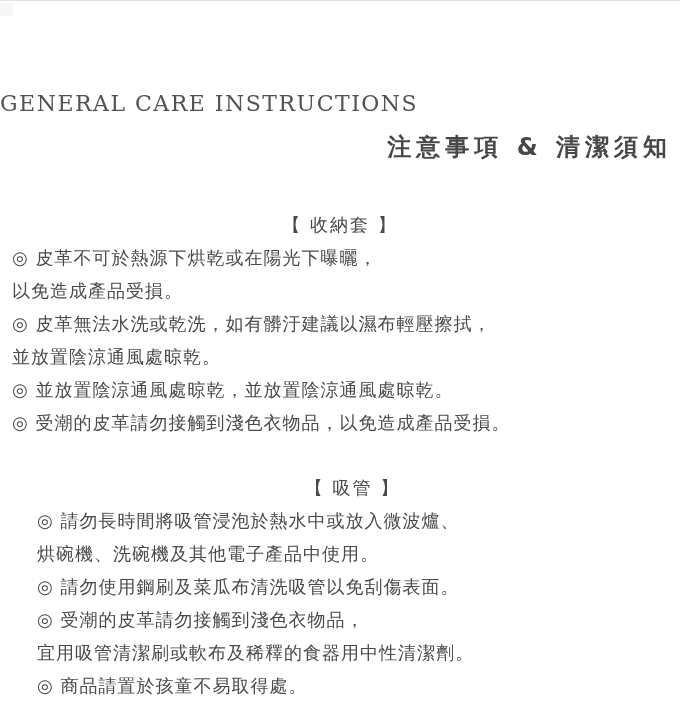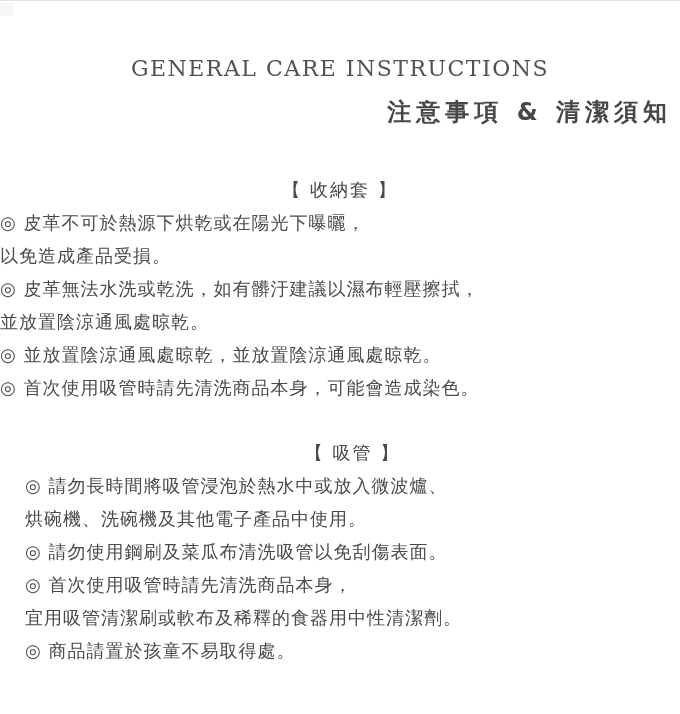--- a/index.html
+++ b/index.html
@@ -21,40 +21,40 @@
     overflow: hidden;
     font-family: "DejaVu Sans", "Liberation Sans", sans-serif;
   }
   .corner-artifact {
     position: absolute;
     left: 0; top: 2px;
     width: 13px; height: 13px;
     background: #f6f6f6;
   }
   .title-en {
-    margin: 8px;
-    padding-top: 47px;
-    text-align: center;
+    margin: 0;
+    padding-top: 90px;
+    text-align: left;
     font-family: "DejaVu Serif", "Liberation Serif", serif;
     font-weight: 400;
     font-size: 22px;
     line-height: 26px;
     letter-spacing: 1.5px;
     color: var(--title-en-color);
   }
   .title-zh {
     margin: 15px 8px 0 0;
     text-align: right;
     font-weight: 700;
     font-size: 24px;
     line-height: 30px;
     letter-spacing: 5px;
     color: var(--title-zh-color);
   }
-  .care-section { margin: 0; }
+  .care-section { margin: 12px; }
   .care-section.first { margin-top: 46px; }
   .care-section.second { margin-top: 32px; padding-left: 25px; }
   .section-heading {
     text-align: center;
     font-size: 18px;
     line-height: 33px;
     letter-spacing: 2px;
     font-weight: 500;
     color: var(--body-color);
   }
@@ -78,25 +78,25 @@
 
   <h2 class="title-zh">注意事項 &amp; 清潔須知</h2>
 
   <section class="care-section first">
     <div class="section-heading">【 收納套 】</div>
     <p class="care-line">◎ 皮革不可於熱源下烘乾或在陽光下曝曬，</p>
     <p class="care-line">以免造成產品受損。</p>
     <p class="care-line">◎ 皮革無法水洗或乾洗，如有髒汙建議以濕布輕壓擦拭，</p>
     <p class="care-line">並放置陰涼通風處晾乾。</p>
     <p class="care-line">◎ 並放置陰涼通風處晾乾，並放置陰涼通風處晾乾。</p>
-    <p class="care-line">◎ 首次使用吸管時請先清洗商品本身，可能會造成染色。</p>
+    <p class="care-line">◎ 受潮的皮革請勿接觸到淺色衣物品，以免造成產品受損。</p>
   </section>
 
   <section class="care-section second">
     <div class="section-heading">【 吸管 】</div>
     <p class="care-line">◎ 請勿長時間將吸管浸泡於熱水中或放入微波爐、</p>
     <p class="care-line">烘碗機、洗碗機及其他電子產品中使用。</p>
     <p class="care-line">◎ 請勿使用鋼刷及菜瓜布清洗吸管以免刮傷表面。</p>
-    <p class="care-line">◎ 首次使用吸管時請先清洗商品本身，</p>
+    <p class="care-line">◎ 受潮的皮革請勿接觸到淺色衣物品，</p>
     <p class="care-line">宜用吸管清潔刷或軟布及稀釋的食器用中性清潔劑。</p>
     <p class="care-line">◎ 商品請置於孩童不易取得處。</p>
   </section>
 </div>
 
 </body></html>

